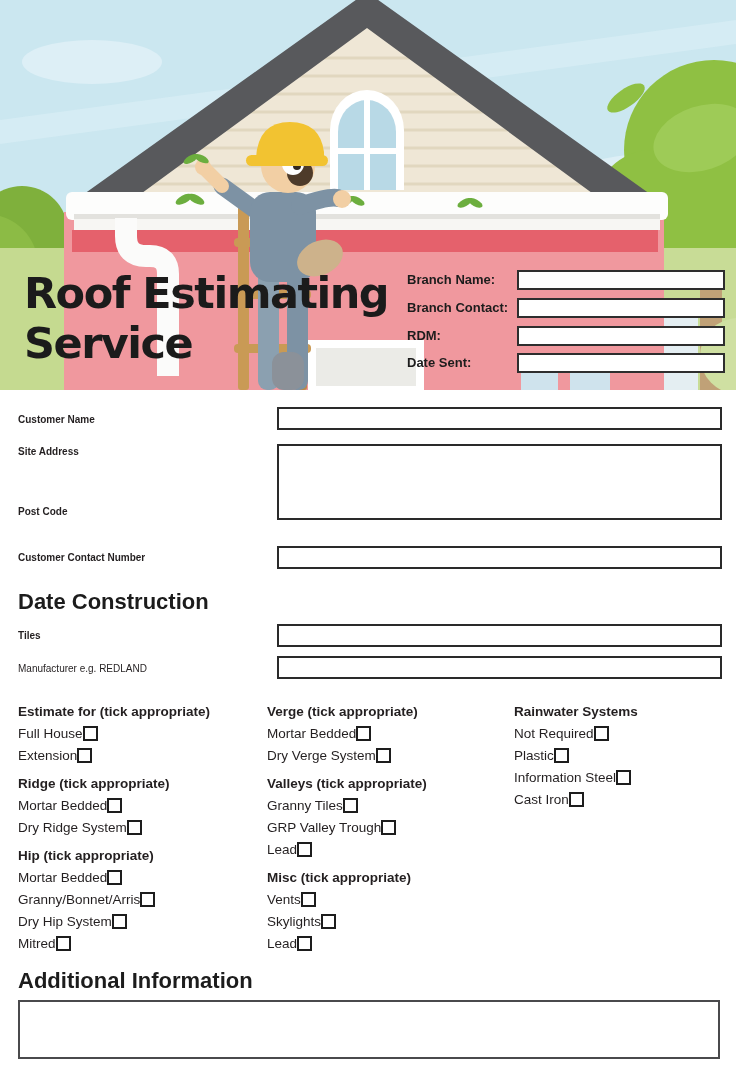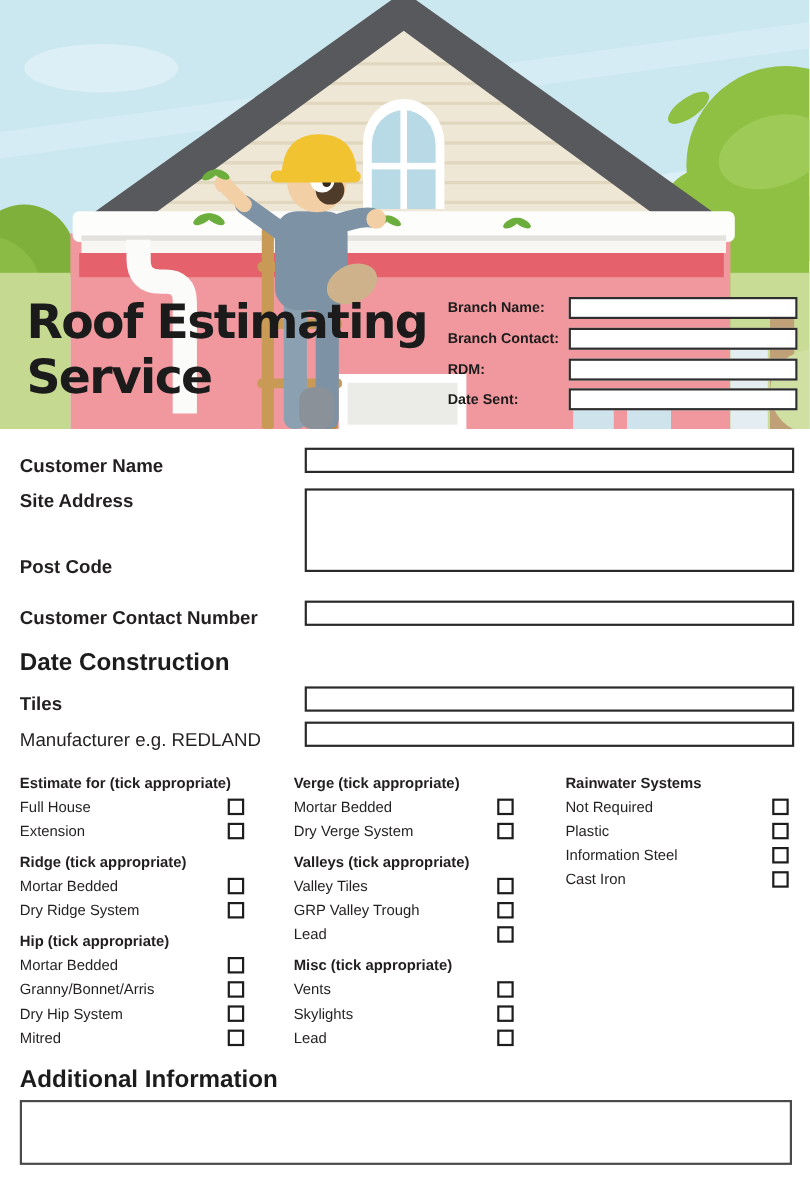--- a/index.html
+++ b/index.html
@@ -18,35 +18,35 @@
   .branch-label{
     position:absolute;left:407px;width:98px;font-size:13px;font-weight:bold;
     color:#1c1c1c;line-height:20px;white-space:nowrap;
   }
   .branch-input{
     position:absolute;left:517px;width:196px;height:16px;
     background:#ffffff;border:2px solid #2e2e2e;padding:0 4px;
     font:13px "Liberation Sans",sans-serif;outline:none;
   }
   
-  .form-label{position:absolute;left:18px;font-size:17px;font-weight:bold;white-space:nowrap;}
+  .form-label{position:absolute;left:18px;font-size:10px;font-weight:bold;white-space:nowrap;}
   .field-input{
     position:absolute;left:277px;width:431px;height:19px;background:#fff;
     border:2px solid #2a2a2a;padding:0 5px;font:13px "Liberation Sans",sans-serif;outline:none;
   }
   .field-area{
     position:absolute;left:277px;width:431px;background:#fff;border:2px solid #2a2a2a;
     padding:3px 5px;font:13px "Liberation Sans",sans-serif;outline:none;resize:none;
   }
   .section-heading{position:absolute;left:18px;font-size:22px;font-weight:bold;color:#1c1c1c;white-space:nowrap;}
   
   .cb-col{position:absolute;top:700px;}
   .cb-group{margin-bottom:6px;}
   .cb-header{height:22px;display:flex;align-items:center;font-size:13.5px;font-weight:bold;white-space:nowrap;}
-  .cb-row{height:22px;display:flex;align-items:center;justify-content:space-between;}
+  .cb-row{height:22px;display:flex;align-items:center;}
   .cb-label{font-size:13.5px;white-space:nowrap;}
   .cb-box{width:11px;height:11px;border:2px solid #1d1d1d;background:#fff;flex:0 0 auto;cursor:pointer;}
   
   .additional-box{
     position:absolute;left:18px;top:1000px;width:688px;height:49px;background:#fff;
     border:2px solid #4a4a4c;padding:3px 5px;font:13px "Liberation Sans",sans-serif;outline:none;resize:none;
   }
 </style>
 </head>
 <body>
@@ -261,21 +261,21 @@
         <span class="cb-box"></span>
       </div>
       <div class="cb-row">
         <span class="cb-label">Dry Verge System</span>
         <span class="cb-box"></span>
       </div>
     </div>
     <div class="cb-group">
       <div class="cb-header">Valleys (tick appropriate)</div>
       <div class="cb-row">
-        <span class="cb-label">Valley Tiles</span>
+        <span class="cb-label">Granny Tiles</span>
         <span class="cb-box"></span>
       </div>
       <div class="cb-row">
         <span class="cb-label">GRP Valley Trough</span>
         <span class="cb-box"></span>
       </div>
       <div class="cb-row">
         <span class="cb-label">Lead</span>
         <span class="cb-box"></span>
       </div>

